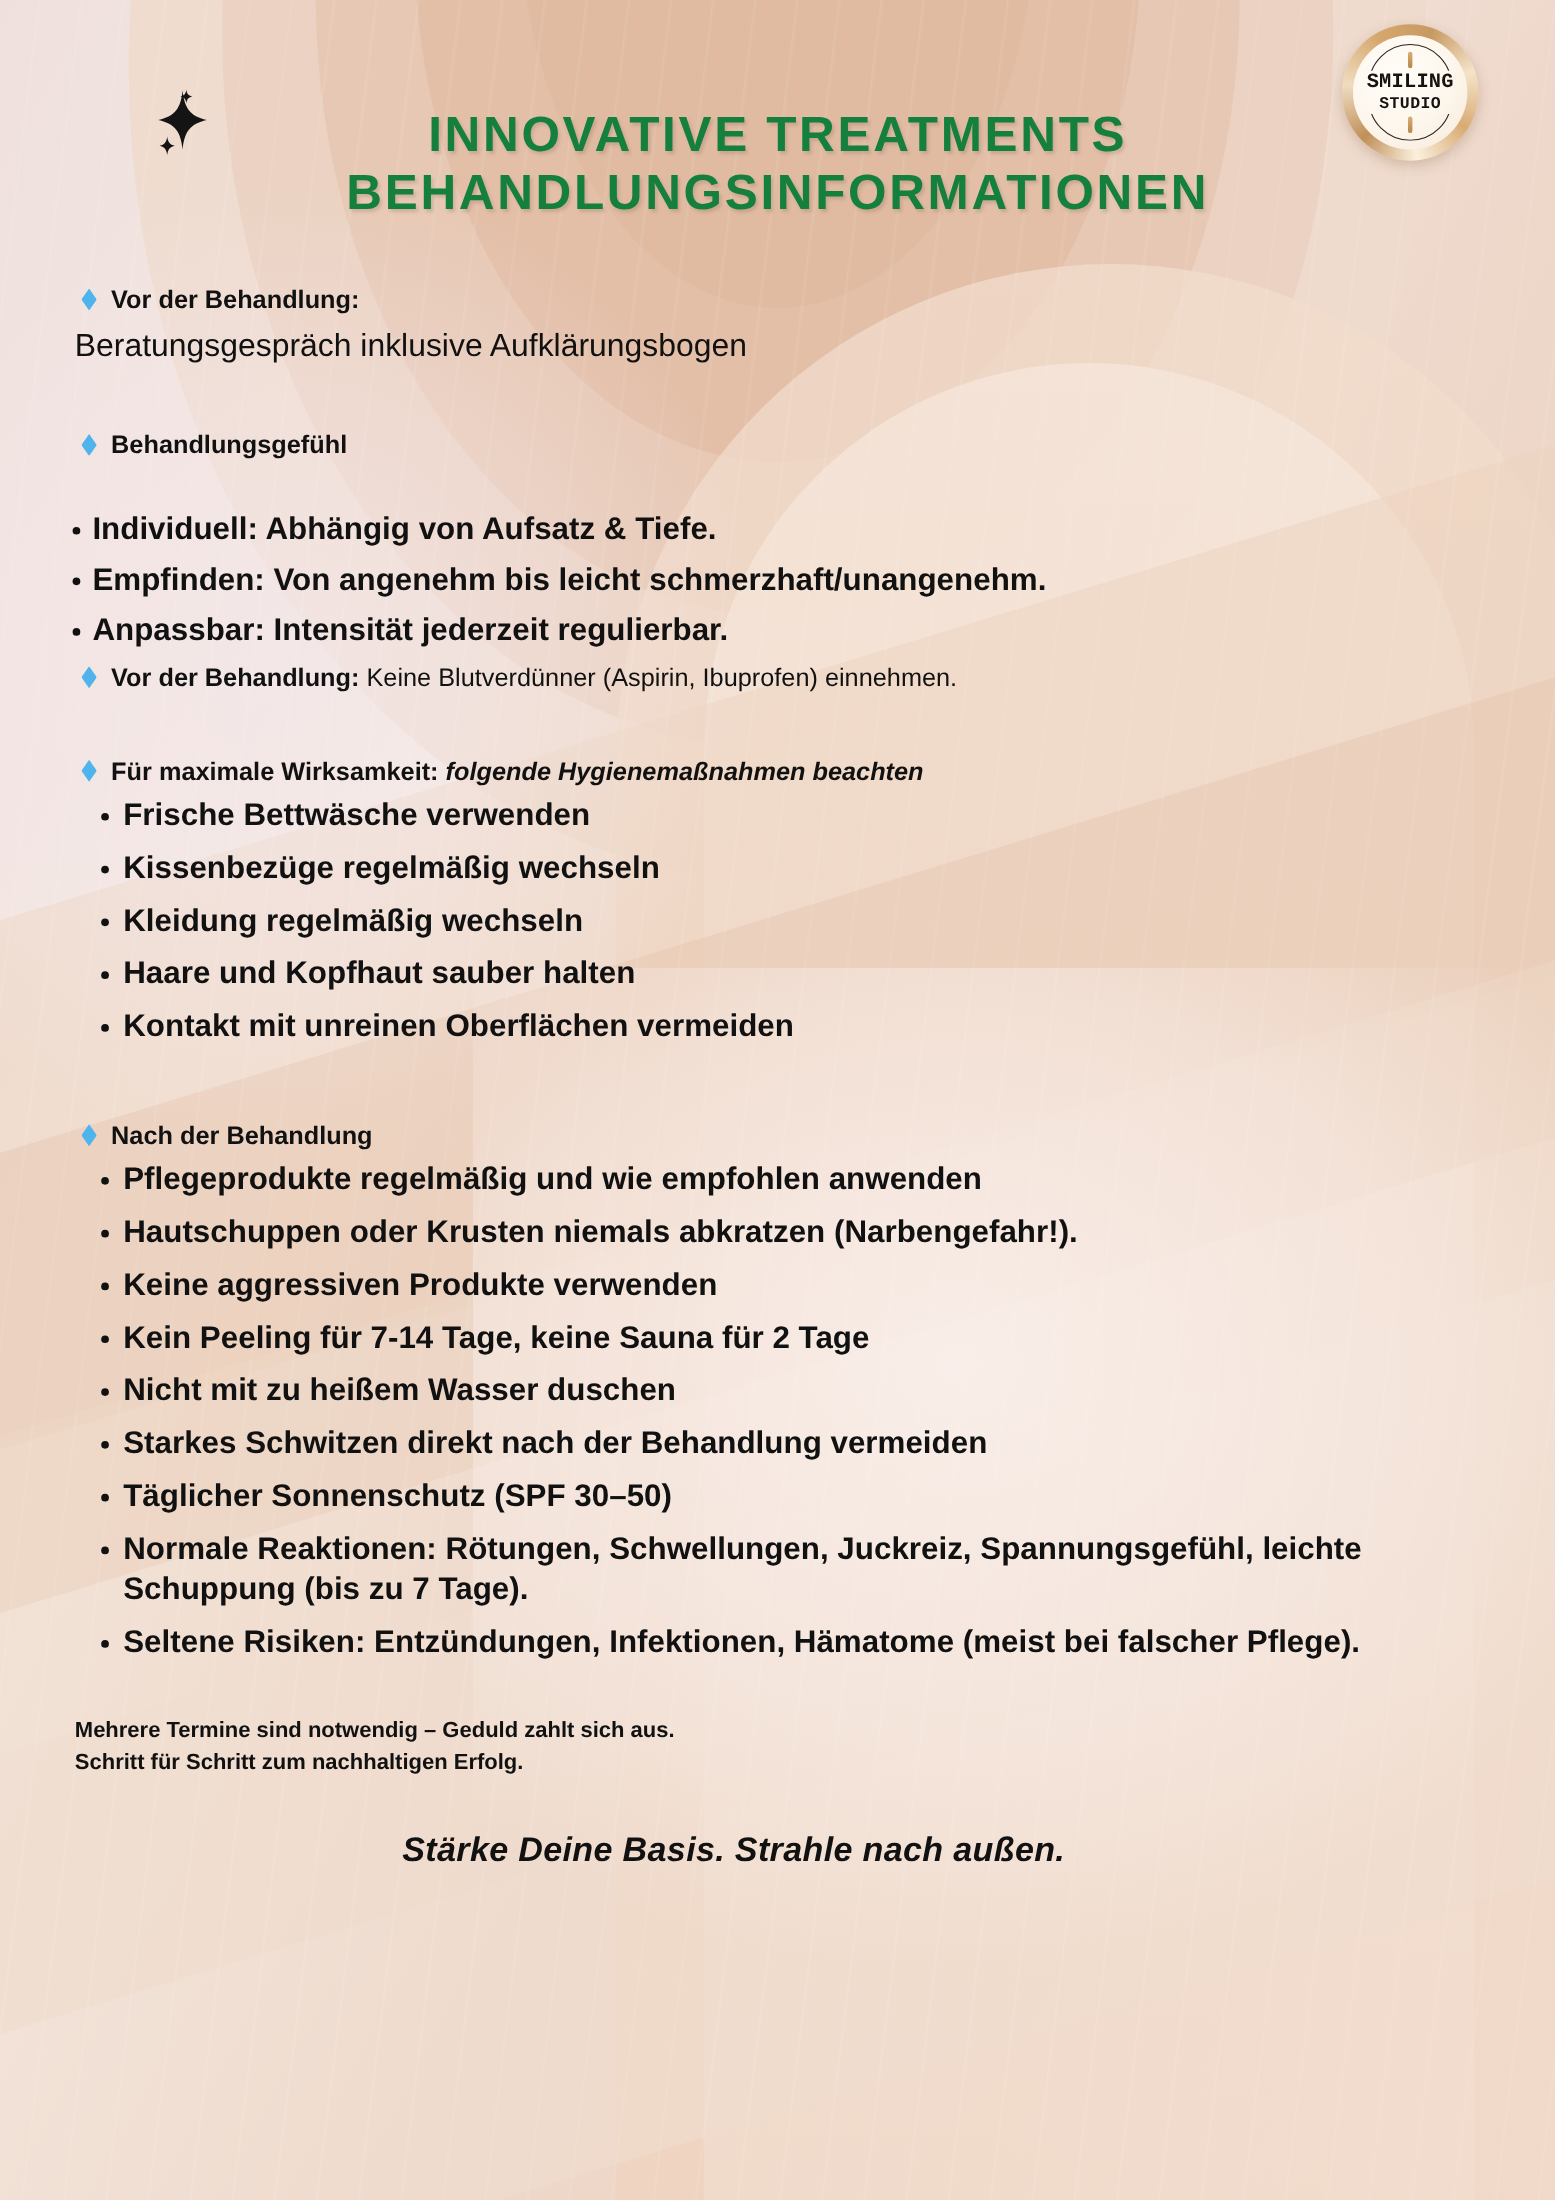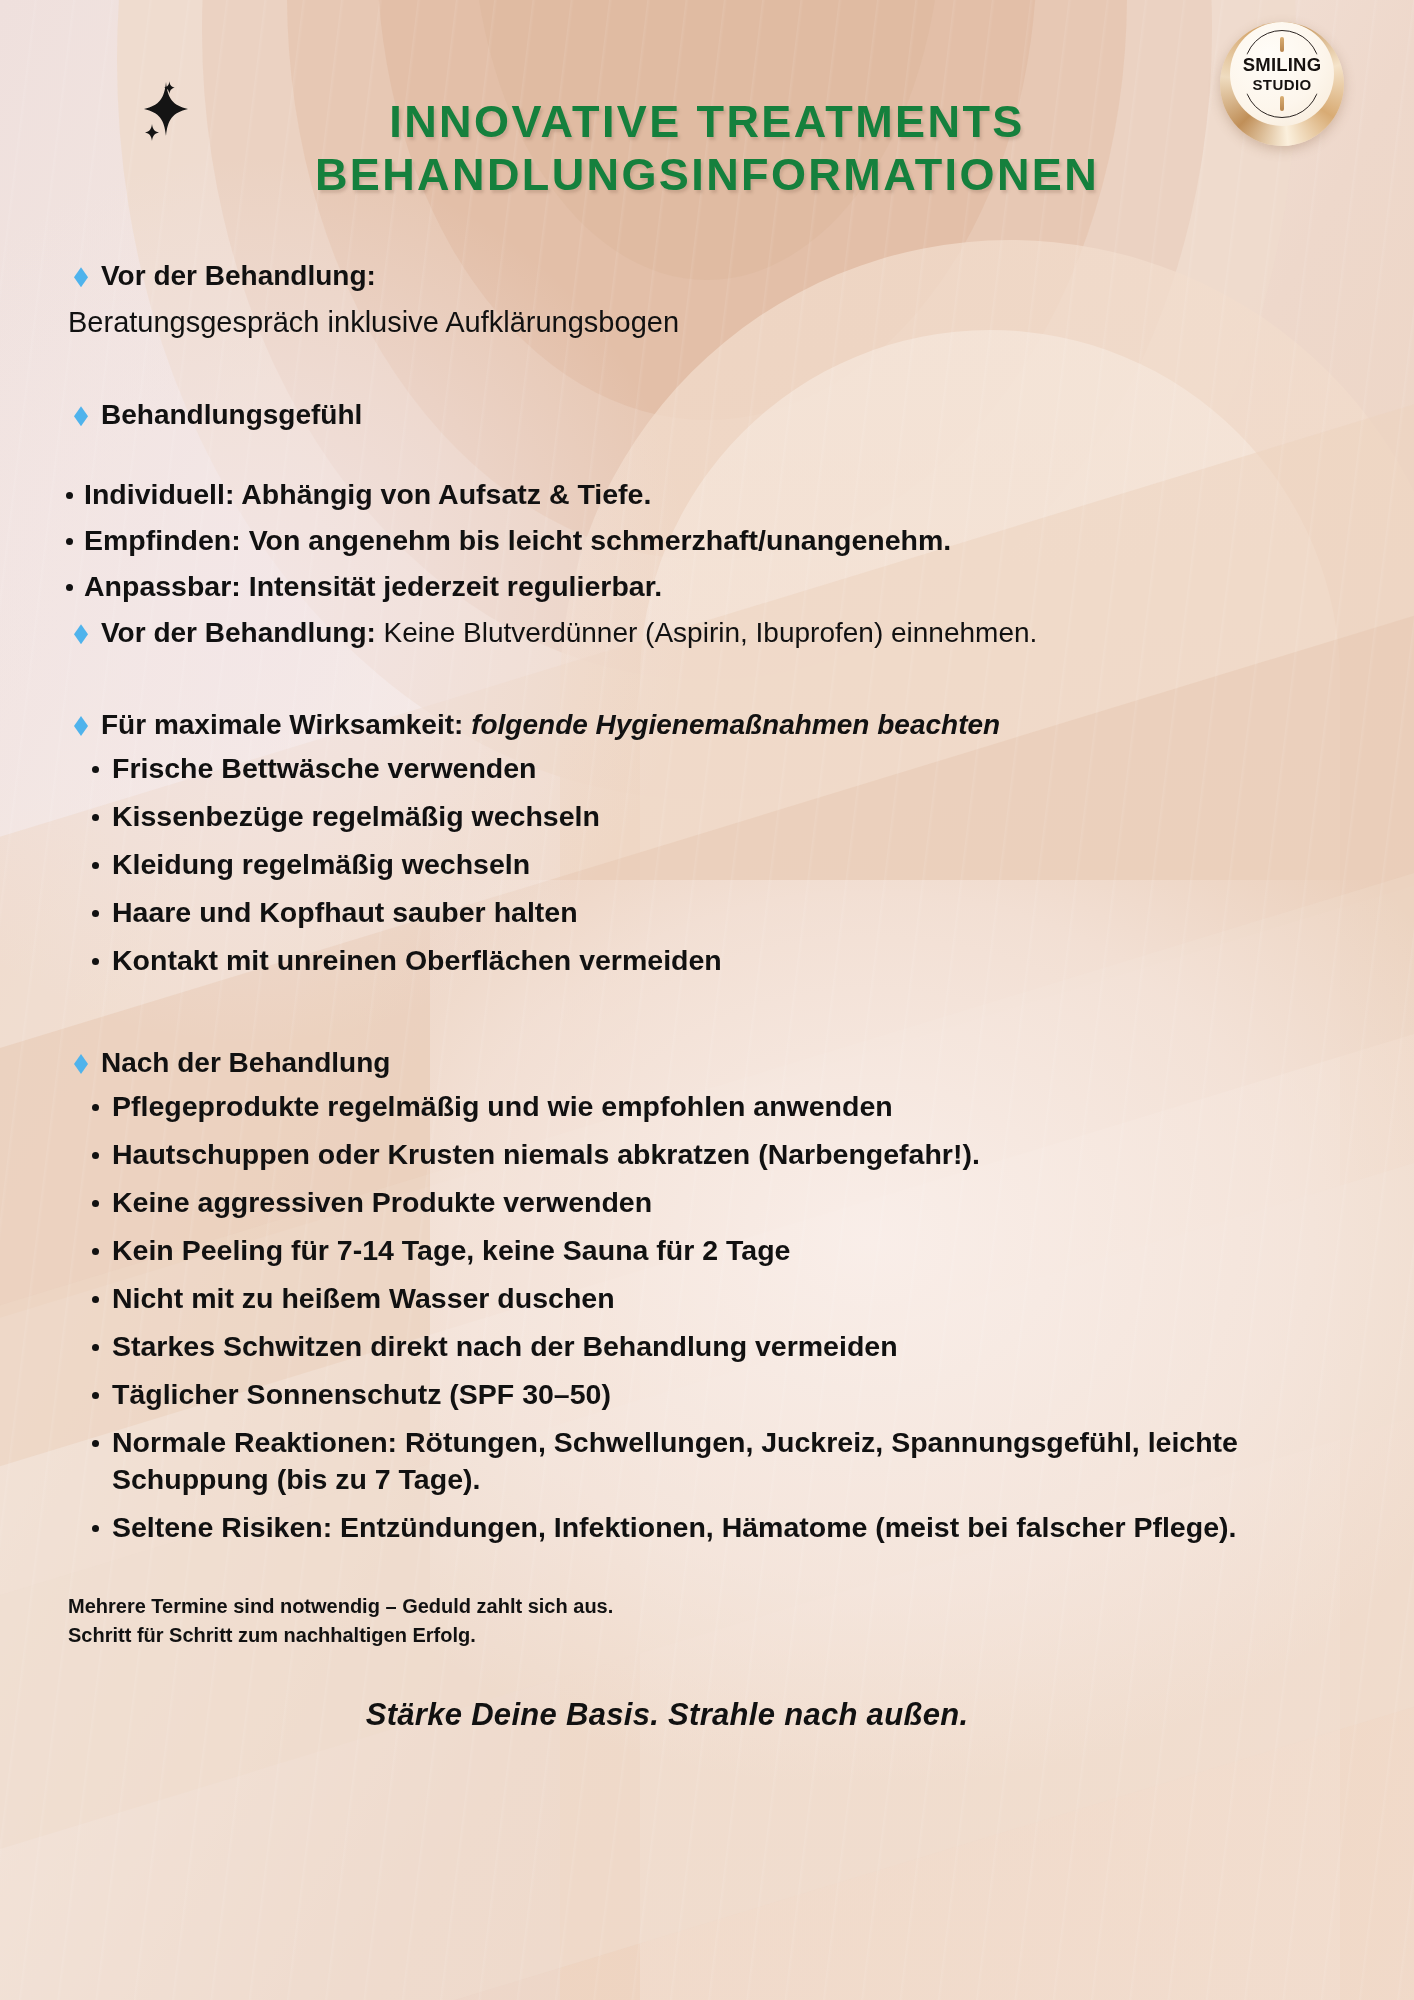--- a/index.html
+++ b/index.html
@@ -148,22 +148,24 @@
   .logo {
     position: absolute;
     right: 8px;
     top: 22px;
     width: 124px;
     height: 124px;
     border-radius: 50%;
     background: conic-gradient(from 20deg,
         #c79a62, #f5e3c9, #d8ab74, #fbf0dd, #c08f58, #efdcc0, #d6a86f, #c79a62);
     display: flex;
+    align-items: center;
     justify-content: center;
     box-shadow: 0 4px 12px rgba(140,100,70,.30);
+    font-family: Liberation Mono, monospace;
   }
   .logo-inner {
     width: 104px;
     height: 104px;
     border-radius: 50%;
     background: radial-gradient(circle at 38% 32%, #fffdf8 0%, #fdf6ec 55%, #f6e9d7 100%);
     position: relative;
     display: flex;
     flex-direction: column;
     align-items: center;
@@ -221,21 +223,21 @@
     font-size: 28.5px;
     line-height: 1.35;
     color: #111111;
   }
 
   .diamond-head {
     display: flex;
     align-items: baseline;
     gap: 13px;
     font-weight: 700;
-    font-size: 28px;
+    font-size: 23px;
     margin-left: 12px;
   }
   .diamond {
     flex: 0 0 auto;
     width: 14px;
     height: 20px;
     background: #4fb3ec;
     transform: translateY(2px);
     clip-path: polygon(50% 0, 100% 50%, 50% 100%, 0 50%);
   }

